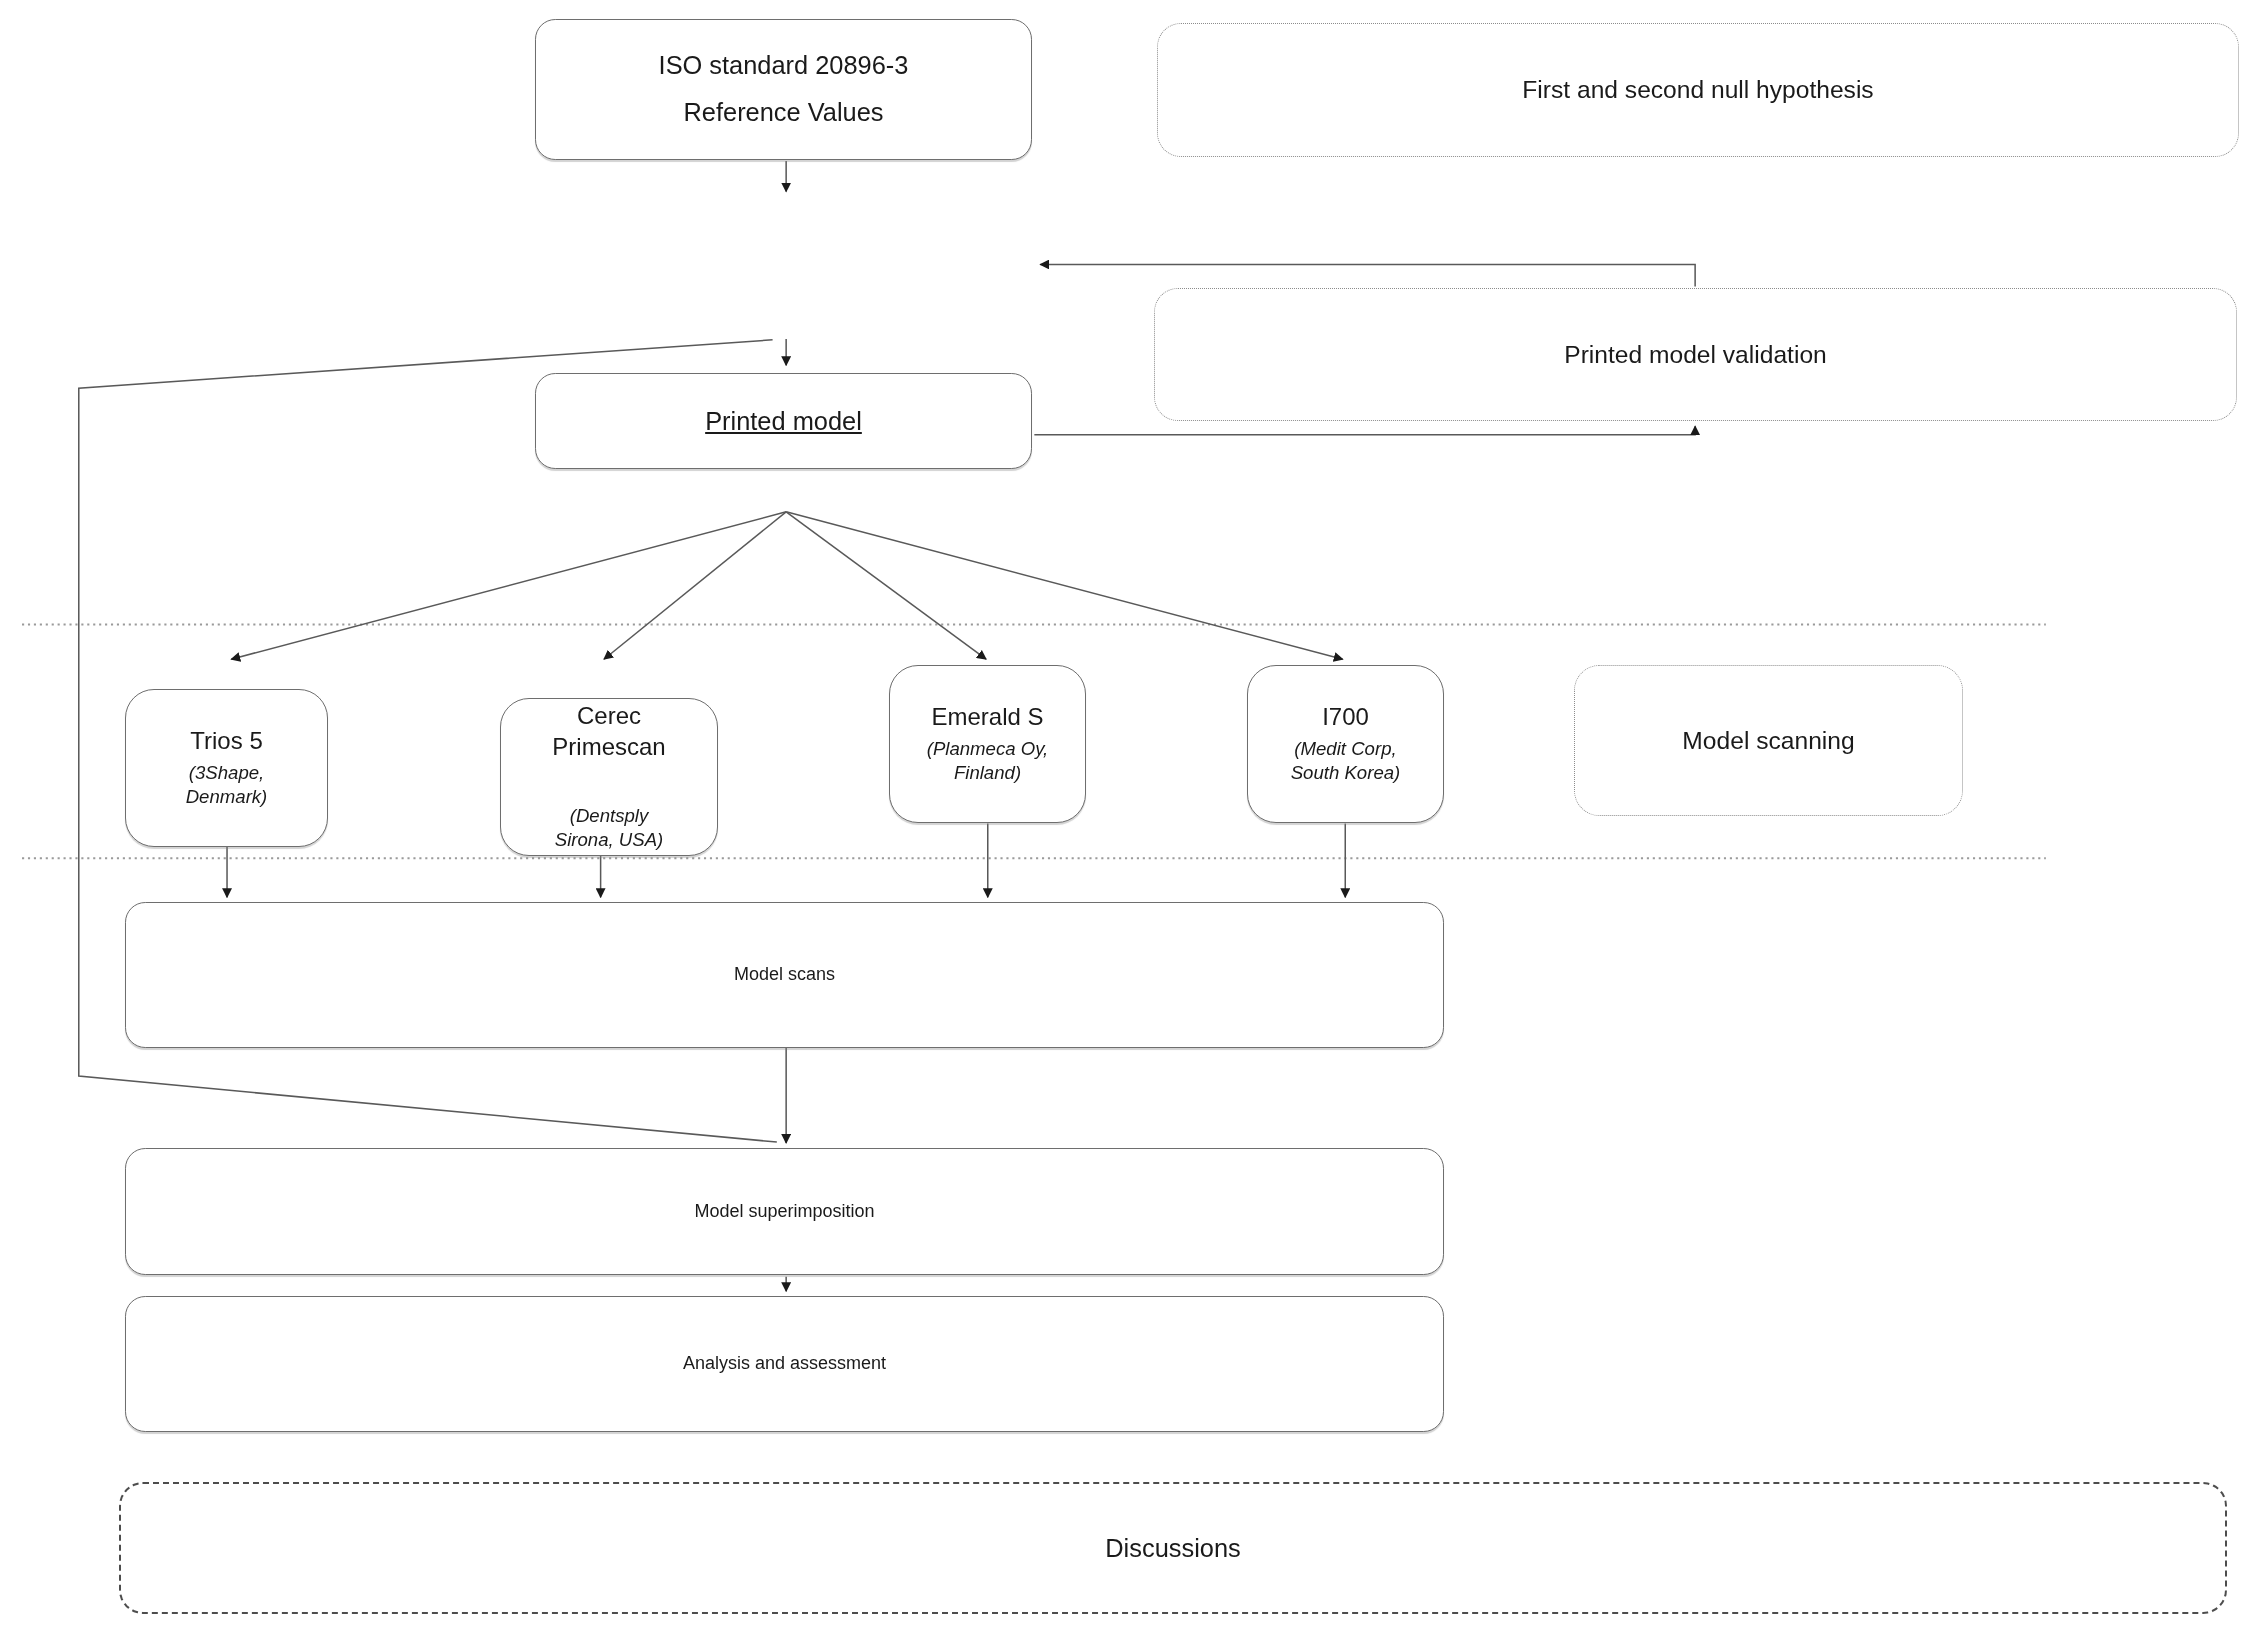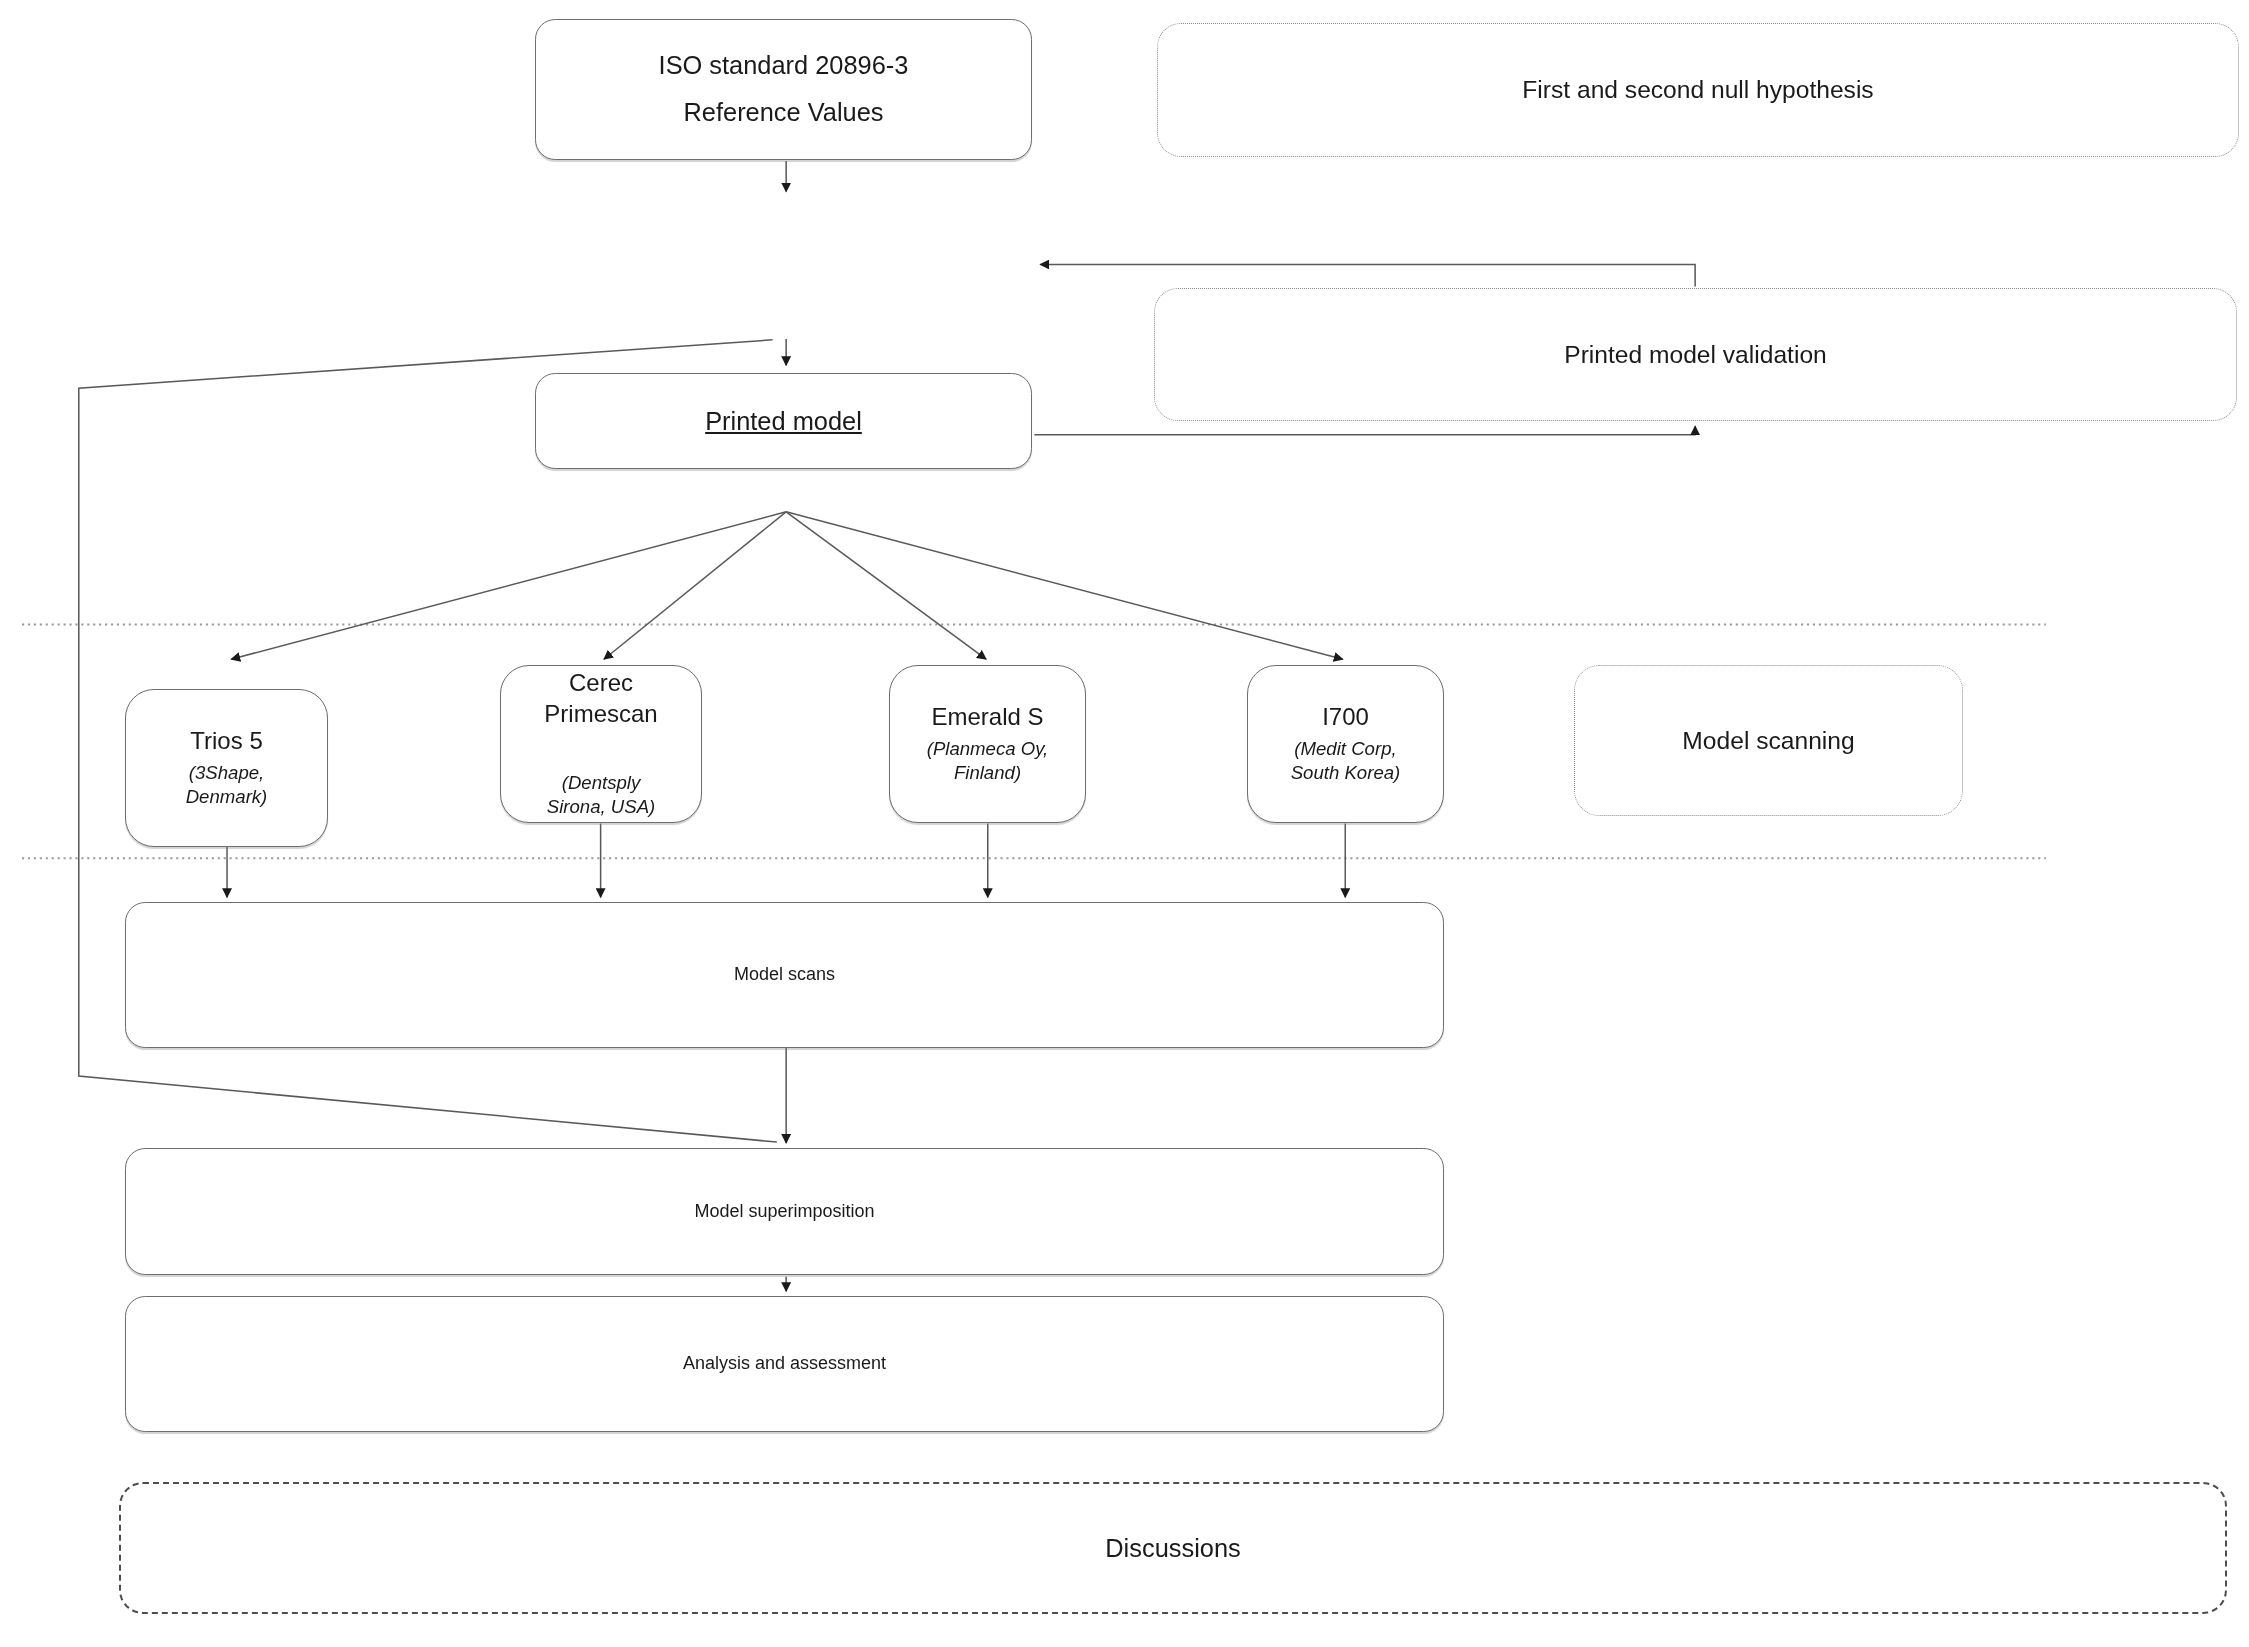--- a/index.html
+++ b/index.html
@@ -83,21 +83,21 @@
   <div class="node solid" style="left:535px; top:373px; width:497px; height:96px;text-decoration:underline;">
     <span class="lbl">Printed model</span>
   </div>
 
   <div class="node solid scanner" style="left:125px; top:665px; width:203px; height:158px;margin-top:24px;">
     <span class="sname">Trios 5</span>
     <span class="sdetail">(3Shape,
 Denmark)</span>
   </div>
 
-  <div class="node solid scanner" style="left:500px; top:665px; width:202px; height:158px;gap:37px;">
+  <div class="node solid scanner" style="left:500px; top:698px; width:218px; height:158px;gap:37px;">
     <span class="sname">Cerec
 Primescan</span>
     <span class="sdetail">(Dentsply
 Sirona, USA)</span>
   </div>
 
   <div class="node solid scanner" style="left:889px; top:665px; width:197px; height:158px;">
     <span class="sname">Emerald S</span>
     <span class="sdetail">(Planmeca Oy,
 Finland)</span>

